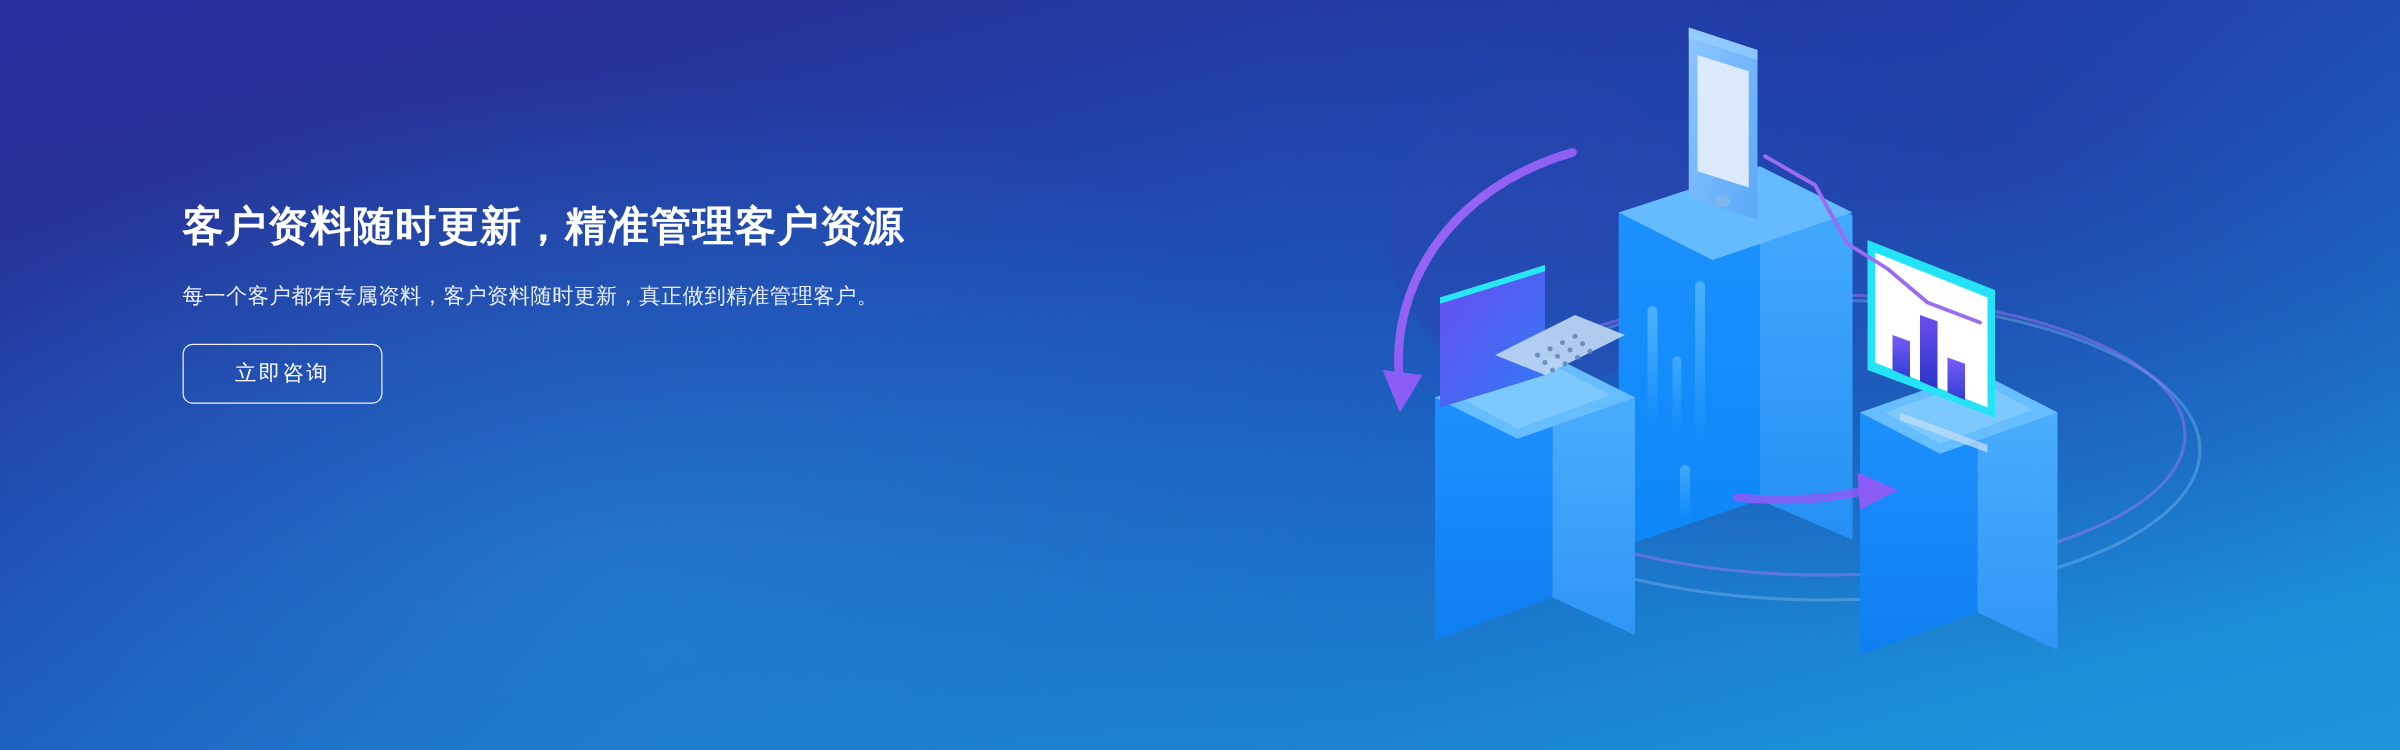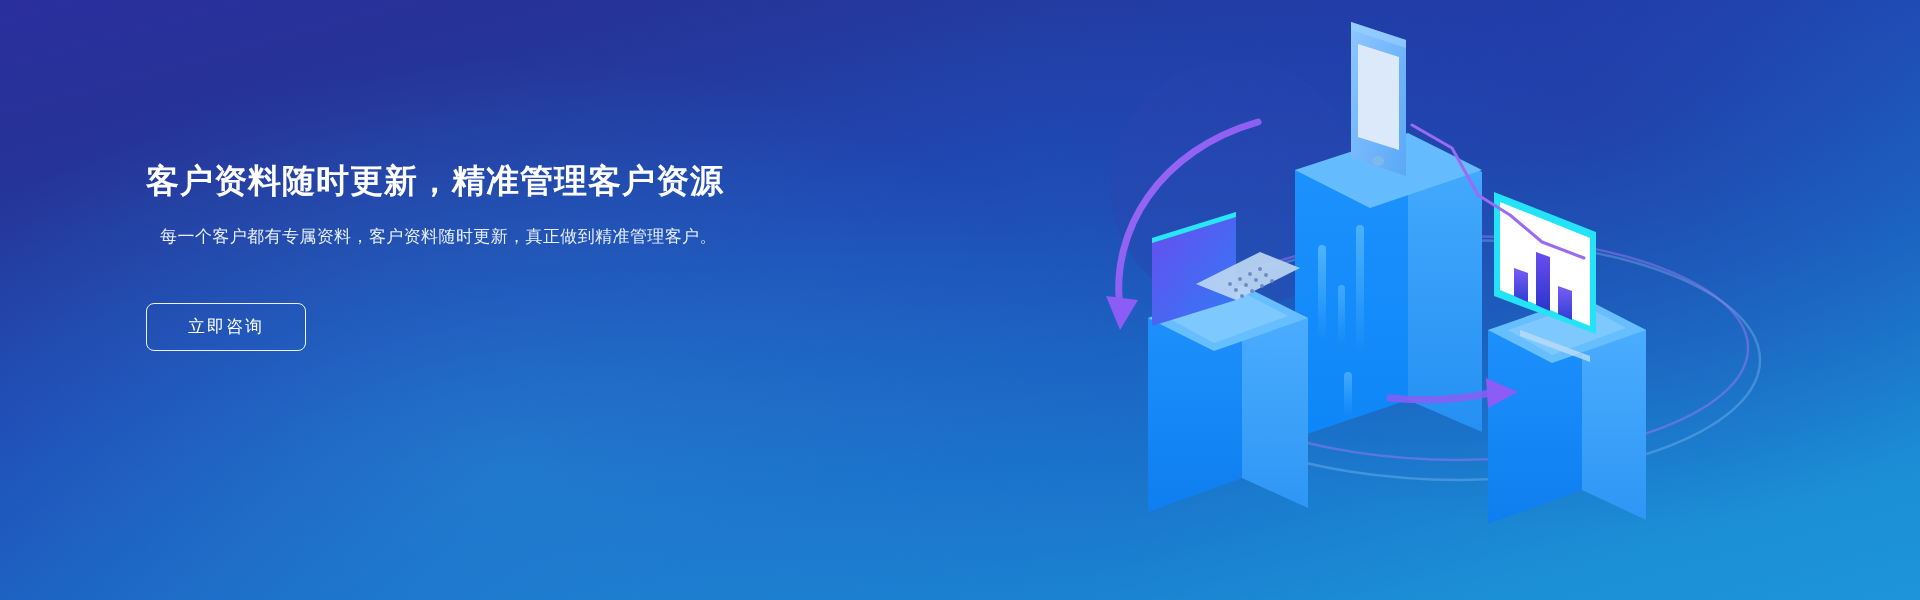--- a/index.html
+++ b/index.html
@@ -43,27 +43,26 @@
     line-height:1.25;
     white-space:nowrap;
   }
   #subcopy{
     margin-top:22px;
     font-size:17px;
     line-height:1.62;
     color:#e7eefb;
     width:585px;
     letter-spacing:.4px;
-    text-align:center;
   }
   #cta{
     display:flex;
     align-items:center;
     justify-content:center;
-    margin-top:52px;
+    margin-top:24px;
     width:160px; height:48px;
     border:1.5px solid rgba(255,255,255,.92);
     border-radius:8px;
     background:transparent;
     color:#ffffff;
     font-size:17px;
     letter-spacing:2px;
     cursor:pointer;
   }
 

